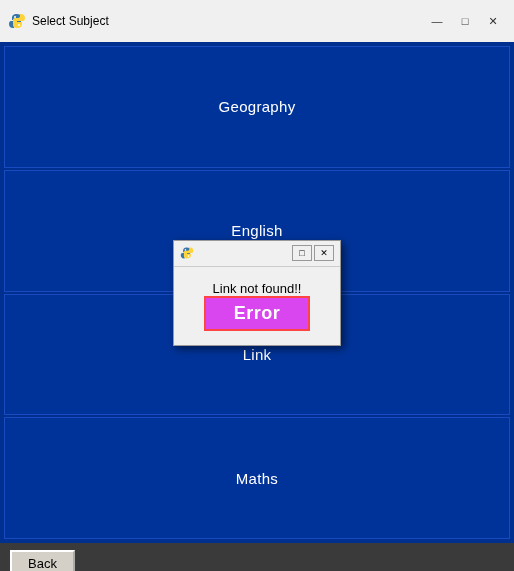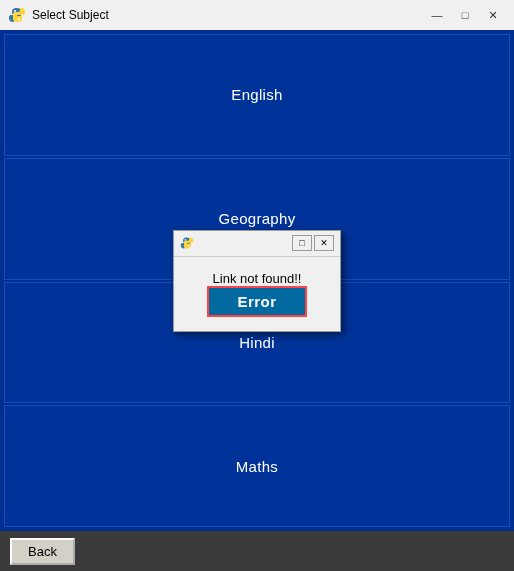--- a/index.html
+++ b/index.html
@@ -8,21 +8,21 @@
       height: 571px;
       background: #3a3a3a;
       font-family: 'Segoe UI', Arial, sans-serif;
       overflow: hidden;
       position: relative;
     }
 
     
     .title-bar {
       background: #f0f0f0;
-      height: 30px;
+      height: 42px;
       display: flex;
       align-items: center;
       padding: 0 8px;
       user-select: none;
     }
     .title-bar-icon {
       width: 18px;
       height: 18px;
       margin-right: 6px;
       flex-shrink: 0;
@@ -157,24 +157,24 @@
       flex-direction: column;
       align-items: center;
       gap: 0;
     }
     .modal-message {
       font-size: 13px;
       color: #000;
       font-weight: 500;
     }
     .error-btn {
-      background: #0369a1;
+      background: #d946ef;
       border: 2px solid #ff4444;
       color: #fff;
-      font-size: 15px;
+      font-size: 18px;
       font-weight: bold;
       padding: 5px 28px;
       cursor: pointer;
       letter-spacing: 0.5px;
     }
 
     
     .py-icon {
       width: 18px;
       height: 18px;
@@ -196,23 +196,23 @@
   </div>
   <span class="title-bar-text">Select Subject</span>
   <div class="title-bar-controls">
     <button class="title-bar-btn">—</button>
     <button class="title-bar-btn">□</button>
     <button class="title-bar-btn close">✕</button>
   </div>
 </div>
 
 <div class="main-content">
+  <button class="subject-btn">Geography</button>
   <button class="subject-btn">English</button>
-  <button class="subject-btn">Geography</button>
-  <button class="subject-btn">Hindi</button>
+  <button class="subject-btn">Link</button>
   <button class="subject-btn">Maths</button>
 
   <div class="modal-overlay">
     <div class="modal">
 
       <div class="modal-title-bar">
         <div class="modal-title-icon">
           <svg width="14" height="14" viewBox="0 0 18 18">
             <path d="M9 2 C5 2 4 4 4 6 L4 8 L9 8 L9 9 L3 9 C1.5 9 1 10.5 1 12 C1 14.5 2.5 16 5 16 L6 16 L6 14 C6 13 6.5 12 8 12 L11 12 C12.5 12 13 11 13 10 L13 5 C13 3 11.5 2 9 2 Z" fill="#3776ab"></path>
             <path d="M9 16 C13 16 14 14 14 12 L14 10 L9 10 L9 9 L15 9 C16.5 9 17 7.5 17 6 C17 3.5 15.5 2 13 2 L12 2 L12 4 C12 5 11.5 6 10 6 L7 6 C5.5 6 5 7 5 8 L5 13 C5 15 6.5 16 9 16 Z" fill="#ffd43b"></path>

